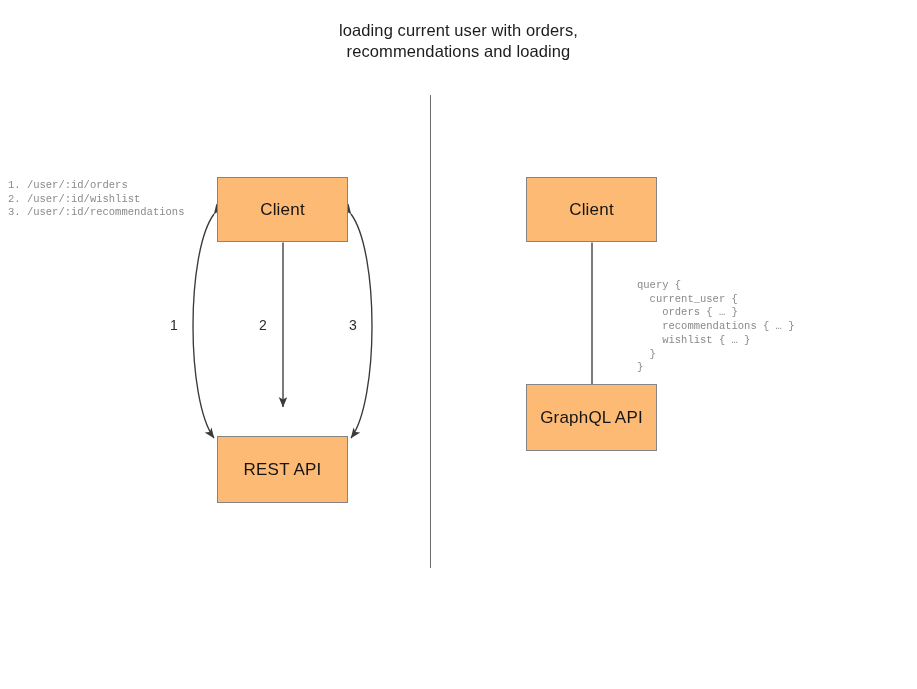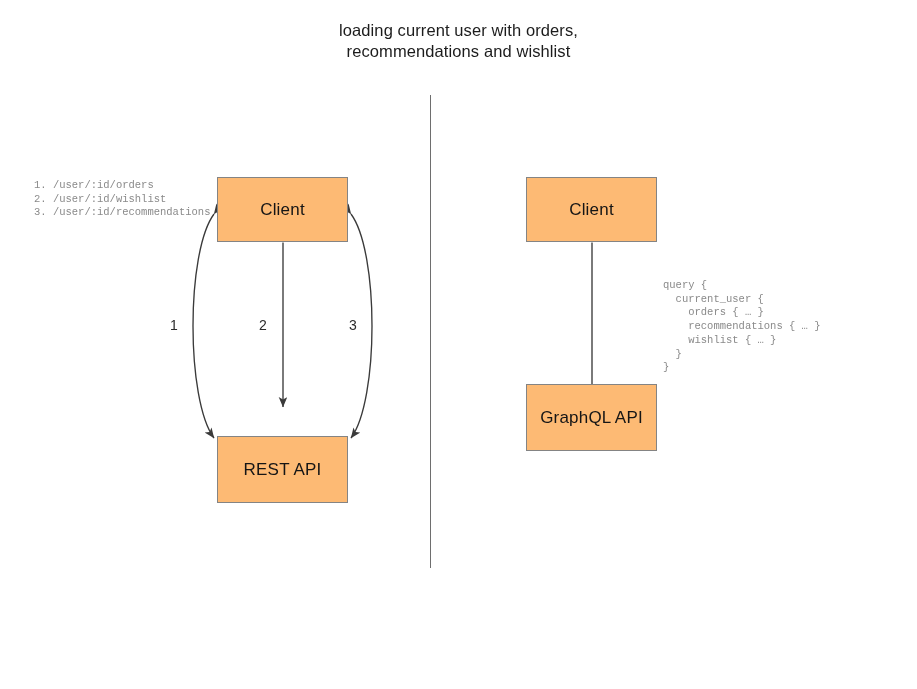--- a/index.html
+++ b/index.html
@@ -87,33 +87,32 @@
   .arrow-label-3 { left: 343px; top: 317px; }
 
   
   .code-block {
     position: absolute;
     font-family: "Liberation Mono", "DejaVu Sans Mono", monospace;
     font-size: 10.5px;
     line-height: 13.7px;
     color: #8a8a8a;
     white-space: pre;
-    margin-left: 26px;
   }
   .rest-endpoints { left: 8px;   top: 179px; }
   .gql-query      { left: 637px; top: 279px; }
 </style>
 </head>
 <body>
 
 <div id="canvas">
 
   <div class="diagram-title">
     <span class="tline">loading current user with orders,</span>
-    <span class="tline">recommendations and wishlist</span>
+    <span class="tline">recommendations and loading</span>
   </div>
 
   <div class="divider"></div>
 
   <svg class="arrows" viewBox="0 0 917 689" width="917" height="689" xmlns="http://www.w3.org/2000/svg">
     <defs>
       <marker id="ah" markerWidth="9" markerHeight="9" refX="7.4" refY="3.2" orient="auto" markerUnits="strokeWidth">
         <path d="M0,0 L7.6,3.2 L0,6.4 L1.9,3.2 Z" fill="#3a3a3a"></path>
       </marker>
     </defs>

